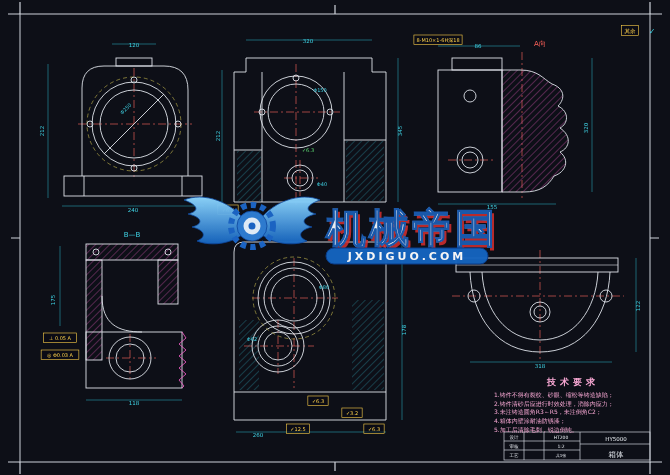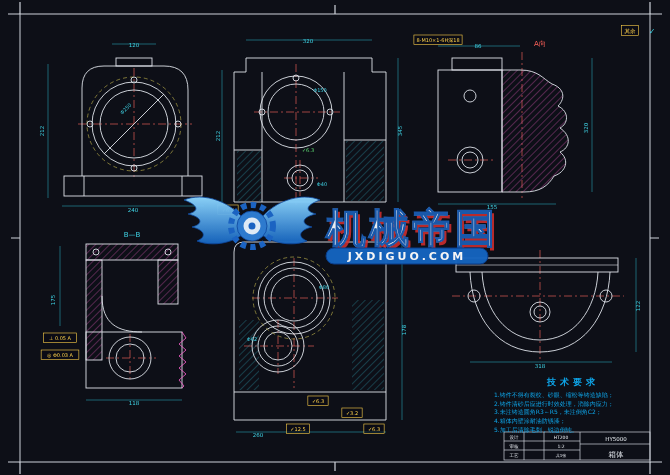--- a/index.html
+++ b/index.html
@@ -3,21 +3,21 @@
 <meta charset="utf-8">
 <style>
   html,body{margin:0;padding:0;background:#06070c;}
   .stage{position:relative;width:670px;height:475px;background:#0d0f17;overflow:hidden;
          font-family:"DejaVu Sans","Liberation Sans",sans-serif;}
   .stage svg{position:absolute;left:0;top:0;}
   svg text{font-family:"DejaVu Sans","Liberation Sans",sans-serif;}
   .brand{font-size:40px;font-weight:bold;fill:#f3f5f9;stroke:#1a5bb0;stroke-width:1px;letter-spacing:3px;}
   .brand-shadow{font-size:40px;font-weight:bold;fill:#d32f2f;letter-spacing:3px;opacity:.9;}
   .domain-text{font-size:11px;font-weight:bold;fill:#ffffff;letter-spacing:3px;}
-  .tech-req{position:absolute;left:494px;top:376px;width:158px;color:#0ea5e9;}
+  .tech-req{position:absolute;left:494px;top:376px;width:158px;color:#f9a8d4;}
   .tr-heading{text-align:center;font-size:9px;font-weight:bold;letter-spacing:4px;margin-bottom:2px;}
   .tr-line{font-size:6px;line-height:1.45;}
 </style>
 </head>
 <body>
 
 <div class="stage">
 <svg width="670" height="475" viewBox="0 0 670 475">
   <defs>
     <pattern id="hm" width="5" height="5" patternUnits="userSpaceOnUse" patternTransform="rotate(45)">

